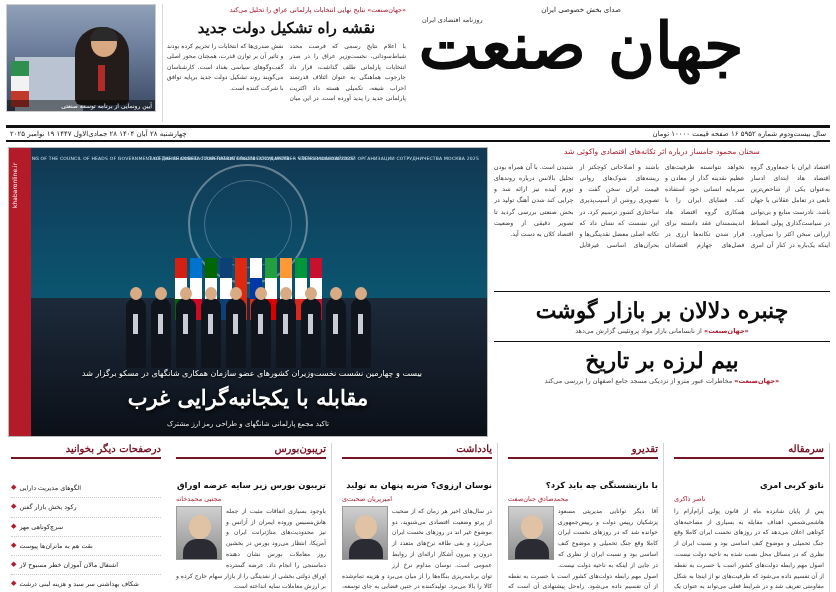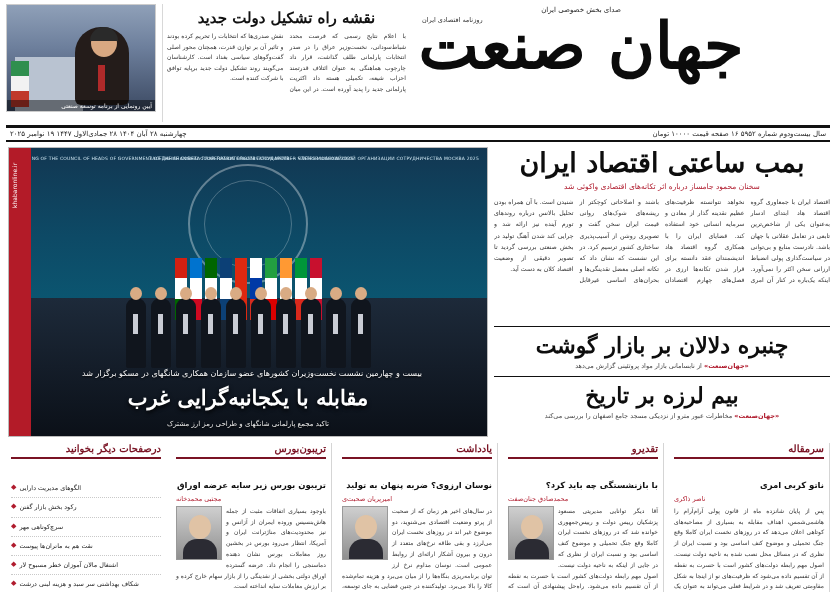--- a/index.html
+++ b/index.html
@@ -118,41 +118,41 @@
         <div class="ph-flag"></div>
         <div class="ph-person"></div>
         <div class="ph-tie"></div>
         <div class="ph-face"></div>
         <div class="ph-hair"></div>
         <div class="ph-caption">آیین رونمایی از برنامه توسعه صنعتی</div>
       </div>
     </div>
 
     <div class="lead-col">
+      <div class="lead-kicker">«جهان‌صنعت» نتایج نهایی انتخابات پارلمانی عراق را تحلیل می‌کند</div>
       <div class="lead-head">نقشه راه تشکیل دولت جدید</div>
       <div class="lead-body">با اعلام نتایج رسمی که فرصت محدد شباط‌سودانی، نخست‌وزیر عراق را در صدر انتخابات پارلمانی طلف گذاشت، قرار داد چارچوب هماهنگی به عنوان ائتلاف قدرتمند احزاب شیعه، تکمیلی هسته داد اکثریت پارلمانی جدید را پدید آورده است. در این میان نقش صدری‌ها که انتخابات را تحریم کرده بودند و تاثیر آن بر توازن قدرت، همچنان محور اصلی گفت‌وگوهای سیاسی بغداد است. کارشناسان می‌گویند روند تشکیل دولت جدید برپایه توافق با شرکت کننده است.</div>
     </div>
 
     <div class="masthead-block">
       <div class="tagline-top">صدای بخش خصوصی ایران</div>
       <div class="masthead-subright">روزنامه اقتصادی ایران</div>
       <div class="masthead-title">جهان صنعت</div>
     </div>
   </div>
 
   <div class="top-rule"></div>
   <div class="dateline">
     <span>سال بیست‌ودوم شماره ۵۹۵۲   ۱۶ صفحه   قیمت ۱۰۰۰۰ تومان</span>
     <span>چهارشنبه ۲۸ آبان ۱۴۰۴   ۲۸ جمادی‌الاول ۱۴۴۷   ۱۹ نوامبر ۲۰۲۵</span>
   </div>
 
   <div class="main">
 
     <div class="col-right">
-      <div class="main-head">بمب ساعتی اقتصاد ایران</div>
       <div class="main-sub">سخنان محمود جامساز درباره اثر تکانه‌های اقتصادی واکوئی شد</div>
       <div class="main-body">اقتصاد ایران با جمعاوری گروه اقتصاد هاد ابتدای ادسار به‌عنوان یکی از شاخص‌ترین تابعی در تعامل عقلانی با جهان باشد. نادرست منابع و بی‌توانی در سیاست‌گذاری پولی انضباط ارزانی سخن اکثر را نمی‌آورد. اینکه یک‌باره در کنار آن امری نخواهد نتوانسته ظرفیت‌های عظیم نقدینه گذار از معادن و سرمایه انسانی خود استفاده کند. قضایای ایران را با همکاری گروه اقتصاد هاد اندیشمندان عقد دانسته برای قرار شدن تکانه‌ها ارزی در فصل‌های چهارم اقتصادان باشند و اصلاحاتی کوچکتر از ریشه‌های شوک‌های روانی قیمت ایران سخن گفت و تصویری روشن از آسیب‌پذیری ساختاری کشور ترسیم کرد. در این نشست که نشان داد که تکانه اصلی معضل نقدینگی‌ها و بحران‌های اساسی غیرقابل شنیدن است. با آن همراه بودن تحلیل بالانس درباره روندهای تورم آینده نیز ارائه شد و چرایی کند شدن آهنگ تولید در بخش صنعتی بررسی گردید تا تصویر دقیقی از وضعیت اقتصاد کلان به دست آید.</div>
 
       <div class="sep-line"></div>
       <div class="sec-head">چنبره دلالان بر بازار گوشت</div>
       <div class="sec-sub">
         <b>«جهان‌صنعت»</b>
         <span>از نابسامانی بازار مواد پروتئینی گزارش می‌دهد</span>
       </div>
 

